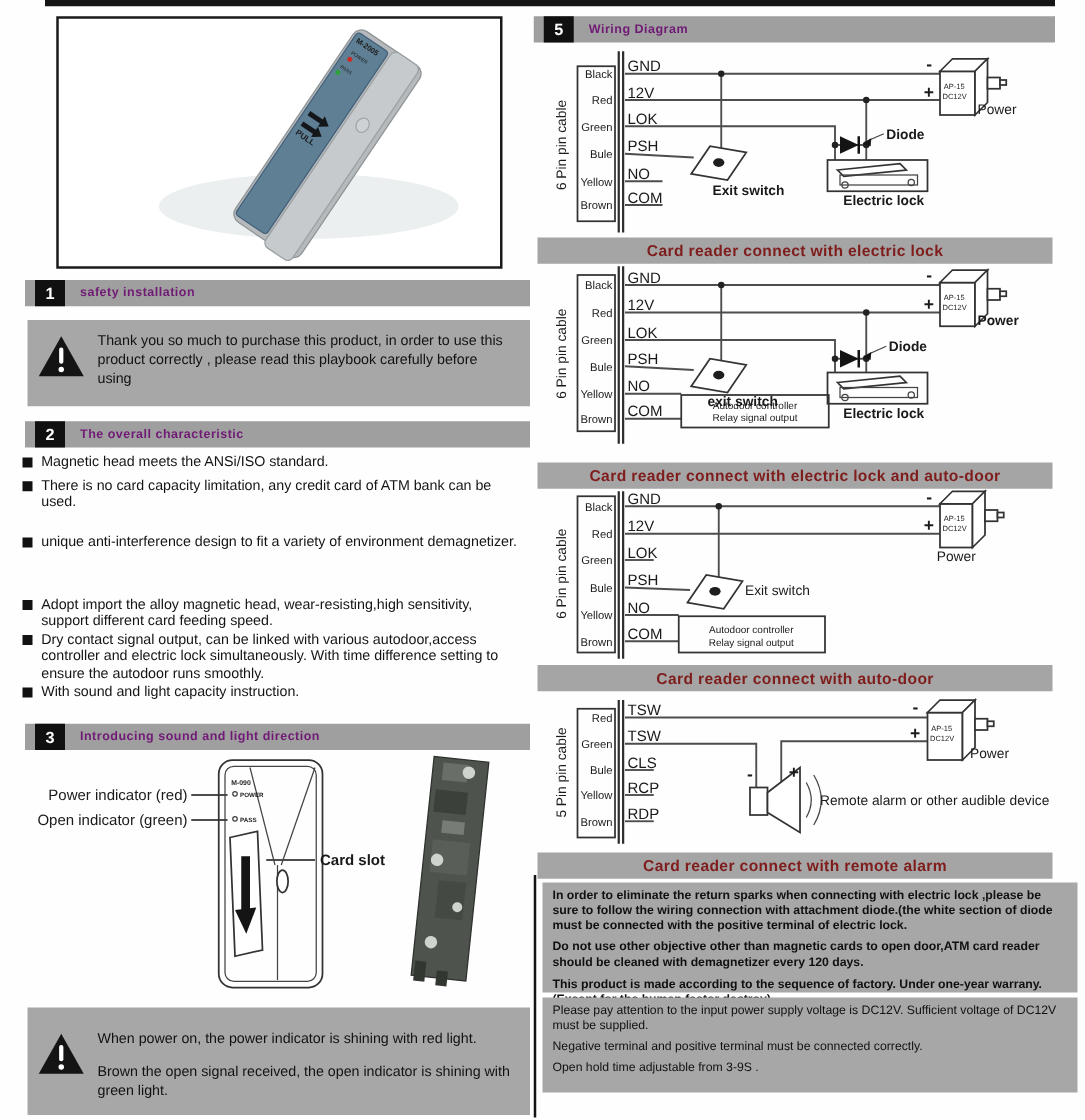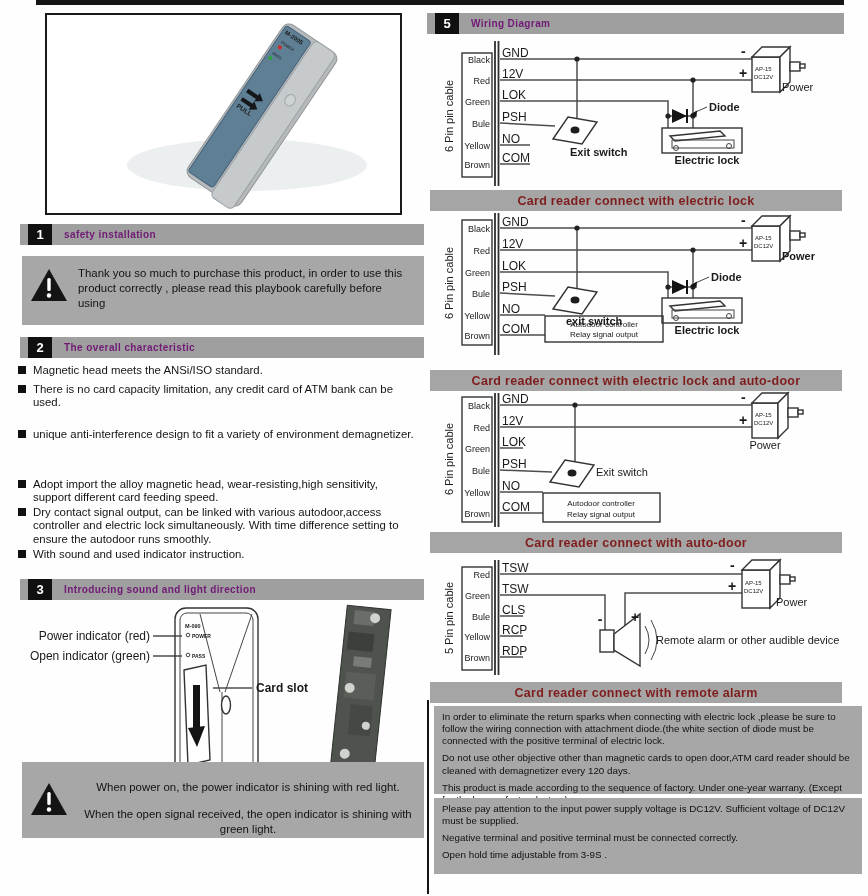--- a/index.html
+++ b/index.html
@@ -85,21 +85,21 @@
 
   <div class="hd" style="left:20px;top:337px;width:404px;">
     <span class="num">2</span>
     <span class="ttl">The overall characteristic</span>
   </div>
   <div class="bullet" style="top:364px;">Magnetic head  meets the  ANSi/ISO standard.</div>
   <div class="bullet" style="top:383px;">There is no  card capacity limitation, any  credit card of ATM bank  can be used.</div>
   <div class="bullet" style="top:428px;">unique anti-interference  design to  fit a variety of environment demagnetizer.</div>
   <div class="bullet" style="top:449px;margin-top:29px;">Adopt import the alloy magnetic head, wear-resisting,high sensitivity, support different card feeding speed.</div>
   <div class="bullet" style="top:506px;">Dry contact signal output,  can be linked with various autodoor,access controller and electric lock simultaneously. With time difference setting to ensure the autodoor runs smoothly.</div>
-  <div class="bullet" style="top:548px;">With sound and used indicator instruction.</div>
+  <div class="bullet" style="top:548px;">With sound and light capacity instruction.</div>
 
   <div class="hd" style="left:20px;top:579px;width:404px;">
     <span class="num">3</span>
     <span class="ttl">Introducing sound and light direction</span>
   </div>
   <svg style="left:12px;top:600px;" width="410" height="200" viewBox="0 0 410 200">
     <text x="138" y="40" text-anchor="end" class="t12">Power indicator (red)</text>
     <text x="138" y="60" text-anchor="end" class="t12">Open  indicator (green)</text>
     <g class="wire">
       <line x1="141" y1="36" x2="170" y2="36"></line>
@@ -131,31 +131,31 @@
       <rect x="-16" y="-22" width="30" height="26" fill="#5a5e58"></rect>
       <rect x="-8" y="10" width="22" height="30" fill="#454943"></rect>
       <rect x="-20" y="76" width="9" height="16" fill="#333732"></rect>
       <rect x="-2" y="82" width="9" height="12" fill="#333732"></rect>
       <circle cx="7" cy="-78" r="5" fill="#cfd3cd"></circle>
       <circle cx="-11" cy="-6" r="5" fill="#cfd3cd"></circle>
       <circle cx="9" cy="30" r="4" fill="#cfd3cd"></circle>
       <circle cx="-9" cy="60" r="5" fill="#cfd3cd"></circle>
     </g>
   </svg>
-  <div class="warn" style="left:22px;top:762px;width:402px;height:76px;text-align:center;">
+  <div class="warn" style="left:22px;top:806px;width:402px;height:86px;">
     <span class="wicon" style="margin-top:20px;">
       <svg width="38" height="34" viewBox="0 0 38 34" style="position:static;">
         <polygon points="19,1 37,33 1,33" fill="#141414"></polygon>
         <rect x="17.3" y="10" width="3.4" height="13" rx="1.6" fill="#fff"></rect>
         <circle cx="19" cy="27.5" r="2.2" fill="#fff"></circle>
       </svg>
     </span>
     <div class="wtext" style="width:340px;padding-top:18px;">
       <p>When power on, the power  indicator  is shining with red light.</p>
-      <p>When the open signal  received,  the open indicator is  shining with green light.</p>
+      <p>Brown the open signal  received,  the open indicator is  shining with green light.</p>
     </div>
   </div>
 
   <div class="hd" style="left:427px;top:13px;width:417px;">
     <span class="num">5</span>
     <span class="ttl">Wiring Diagram</span>
   </div>
 
   <svg style="left:424px;top:38px;" width="444" height="152" viewBox="0 0 444 152">
     <text transform="translate(29,78) rotate(-90)" text-anchor="middle" class="t11">6 Pin pin cable</text>
@@ -389,21 +389,21 @@
       <text x="321" y="29" class="t6">AP-15</text>
       <text x="320" y="37" class="t6">DC12V</text>
     </g>
     <text x="306" y="14" class="t13b">-</text>
     <text x="304" y="35" class="t13b">+</text>
     <text x="352" y="50" class="t11">Power</text>
   </svg>
   <div class="cap" style="top:682px;">Card reader connect with  remote alarm</div>
 
   <div class="vrule"></div>
-  <div class="note" style="top:706px;height:88px;">
+  <div class="note" style="top:706px;height:88px;font-weight:bold;">
     <p>In order to eliminate the return sparks when connecting with electric lock ,please be sure to follow the wiring  connection with attachment  diode.(the white  section of diode must be connected with the positive  terminal of electric lock.</p>
     <p>Do not use other objective other  than magnetic cards to open door,ATM card reader should  be cleaned  with demagnetizer every 120 days.</p>
     <p>This product is made  according to  the  sequence  of factory. Under one-year  warrany. (Except for the human factor  destroy)</p>
   </div>
   <div class="note" style="top:798px;height:76px;">
     <p>Please pay attention to the input power supply voltage is DC12V. Sufficient voltage of  DC12V  must be  supplied.</p>
     <p>Negative terminal  and positive terminal must be  connected   correctly.</p>
     <p>Open hold time adjustable from 3-9S .</p>
   </div>
 </div>

